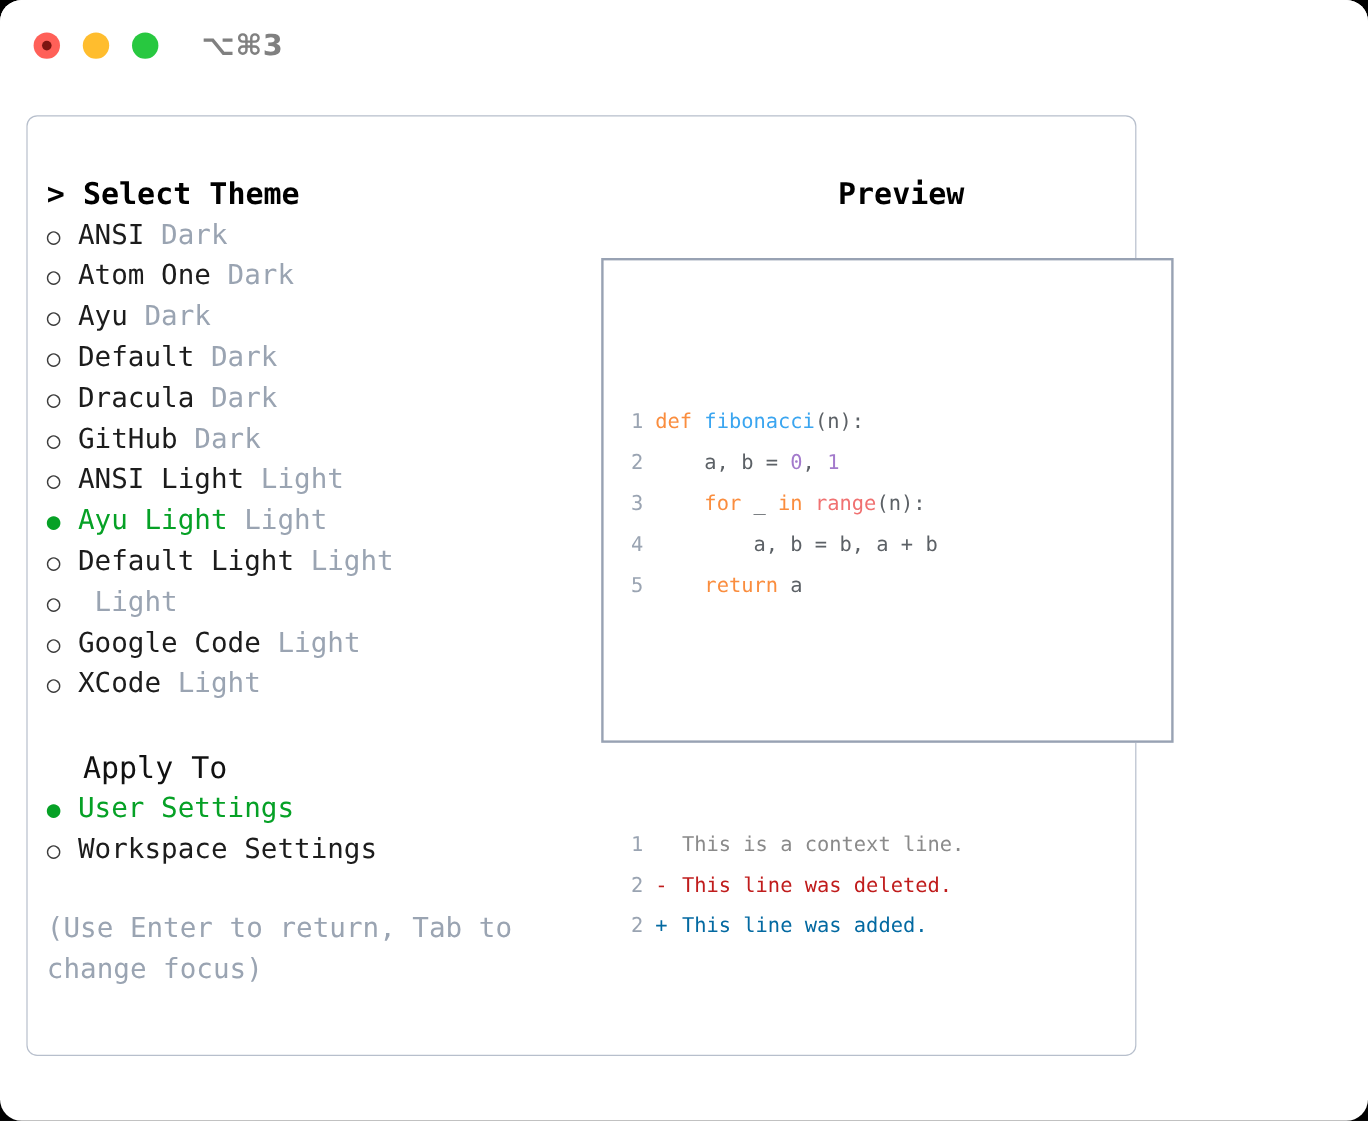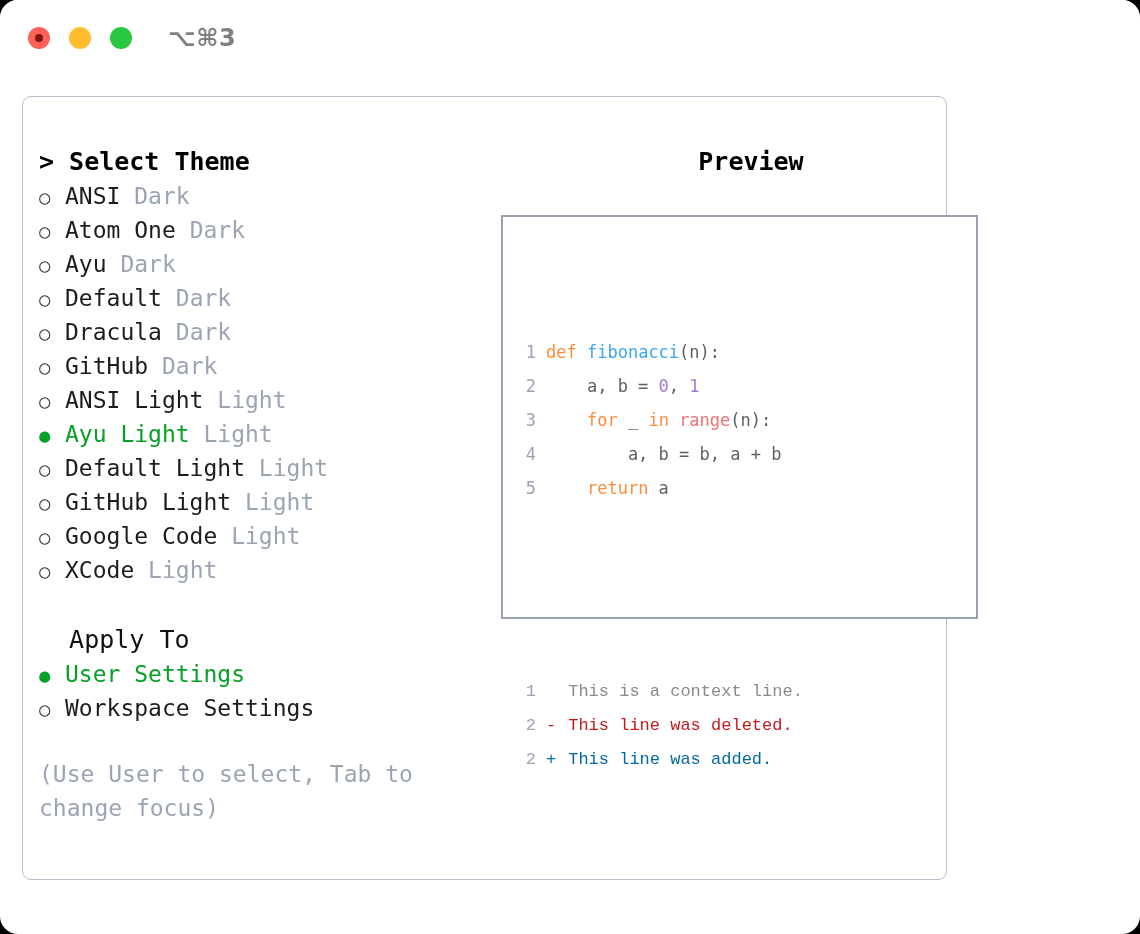--- a/index.html
+++ b/index.html
@@ -179,21 +179,21 @@
     text-align: right;
     margin-right: 10px;
   }
   .kw   { color: #fa8d3e; }
   .fn   { color: #3aa5f0; }
   .num  { color: #a37acc; }
   .bi   { color: #f07171; }
   .pl   { color: #5c6166; }
   .blank { height: 34px; }
 
-  .diff { margin-top: 0; font-family: Liberation Mono, monospace; }
+  .diff { margin-top: 12px; }
   .diff .ctx { color: #8a8a8a; }
   .diff .del { color: #c01c1c; }
   .diff .add { color: #0369a1; }
   .sign { display: inline-block; width: 12px; }
 </style>
 </head>
 <body>
 
 <div class="window">
 
@@ -214,34 +214,34 @@
         <div id="theme-options">
             <div class="opt-row"><span class="marker">○</span><span class="opt-label">ANSI</span><span class="opt-variant"> Dark</span></div>
             <div class="opt-row"><span class="marker">○</span><span class="opt-label">Atom One</span><span class="opt-variant"> Dark</span></div>
             <div class="opt-row"><span class="marker">○</span><span class="opt-label">Ayu</span><span class="opt-variant"> Dark</span></div>
             <div class="opt-row"><span class="marker">○</span><span class="opt-label">Default</span><span class="opt-variant"> Dark</span></div>
             <div class="opt-row"><span class="marker">○</span><span class="opt-label">Dracula</span><span class="opt-variant"> Dark</span></div>
             <div class="opt-row"><span class="marker">○</span><span class="opt-label">GitHub</span><span class="opt-variant"> Dark</span></div>
             <div class="opt-row"><span class="marker">○</span><span class="opt-label">ANSI Light</span><span class="opt-variant"> Light</span></div>
             <div class="opt-row selected"><span class="marker on">●</span><span class="opt-label">Ayu Light</span><span class="opt-variant"> Light</span></div>
             <div class="opt-row"><span class="marker">○</span><span class="opt-label">Default Light</span><span class="opt-variant"> Light</span></div>
-            <div class="opt-row"><span class="marker">○</span><span class="opt-label">GitHub Light</span><span class="opt-variant"> Light</span></div>
+            <div class="opt-row"><span class="marker">○</span><span class="opt-variant"> Light</span></div>
             <div class="opt-row"><span class="marker">○</span><span class="opt-label">Google Code</span><span class="opt-variant"> Light</span></div>
             <div class="opt-row"><span class="marker">○</span><span class="opt-label">XCode</span><span class="opt-variant"> Light</span></div>
           </div>
 
         <div class="section-gap"></div>
 
         <div class="group-header">&nbsp;&nbsp;<span>Apply To</span></div>
         <div id="apply-options">
             <div class="opt-row selected"><span class="marker on">●</span><span class="opt-label">User Settings</span></div>
             <div class="opt-row"><span class="marker">○</span><span class="opt-label">Workspace Settings</span></div>
           </div>
 
-        <div class="hint">(Use User to select, Tab to change focus)</div>
+        <div class="hint">(Use Enter to return, Tab to change focus)</div>
       </div>
 
       <div class="right-col">
         <div class="preview-title">Preview</div>
         <div class="preview-box">
           <div class="code">
             <div id="code-lines"><div><span class="ln">1</span><span class="kw">def</span><span class="pl"> </span><span class="fn">fibonacci</span><span class="pl">(n):</span></div><div><span class="ln">2</span><span class="pl">    a, b = </span><span class="num">0</span><span class="pl">, </span><span class="num">1</span></div><div><span class="ln">3</span><span class="pl">    </span><span class="kw">for</span><span class="pl"> _ </span><span class="kw">in</span><span class="pl"> </span><span class="bi">range</span><span class="pl">(n):</span></div><div><span class="ln">4</span><span class="pl">        a, b = b, a + b</span></div><div><span class="ln">5</span><span class="pl">    </span><span class="kw">return</span><span class="pl"> a</span></div></div>
             <div class="blank"></div>
             <div id="diff-lines" class="diff"><div><span class="ln">1</span><span class="ctx"><span class="sign"> </span><span> This is a context line.</span></span></div><div><span class="ln">2</span><span class="del"><span class="sign">-</span><span> This line was deleted.</span></span></div><div><span class="ln">2</span><span class="add"><span class="sign">+</span><span> This line was added.</span></span></div></div>
           </div>

